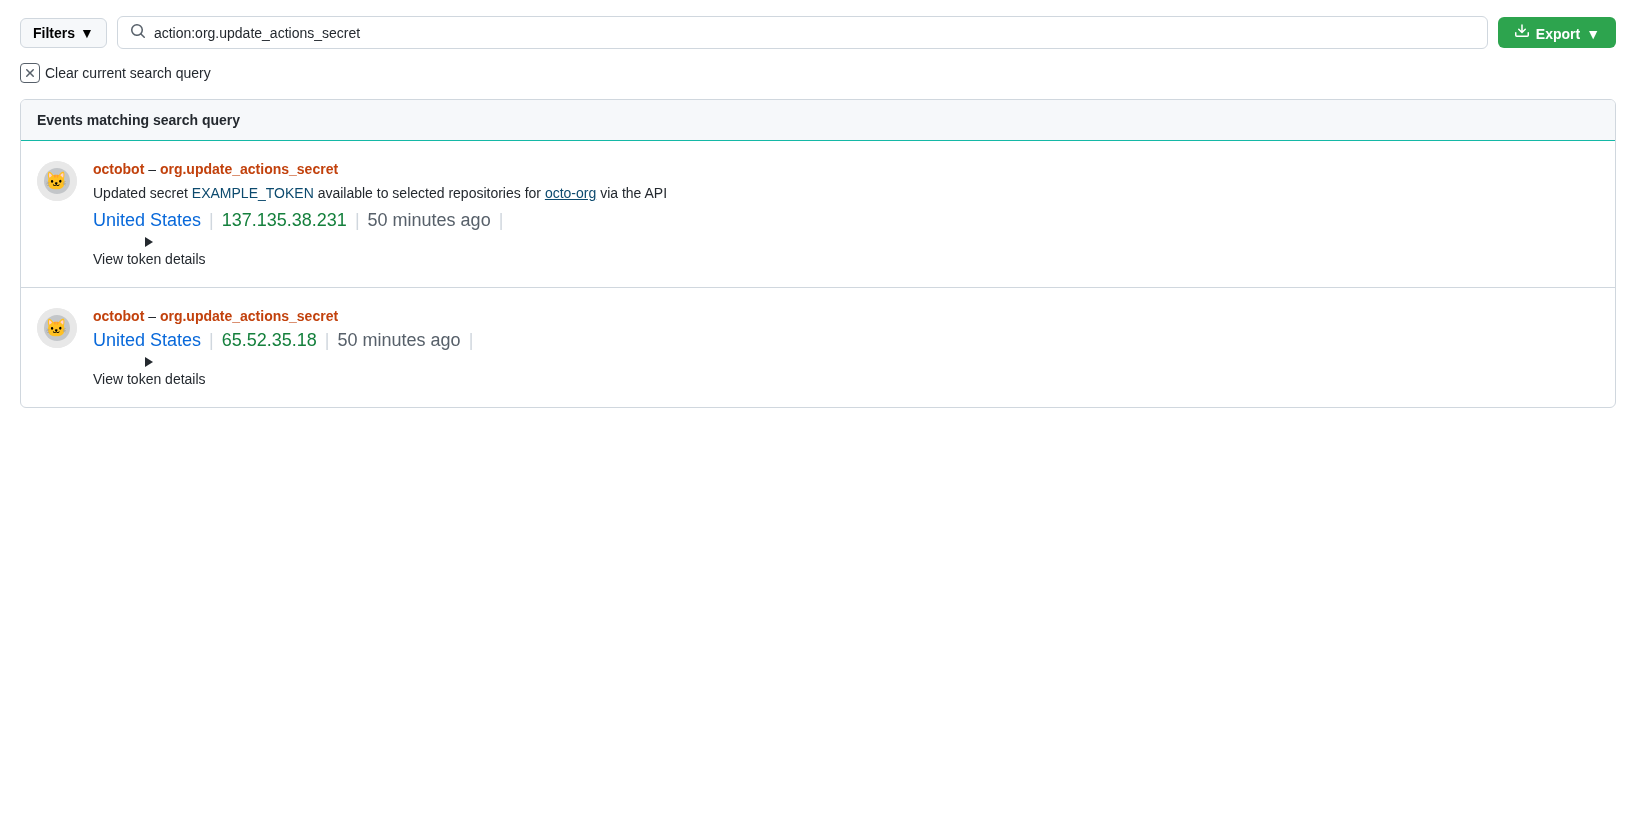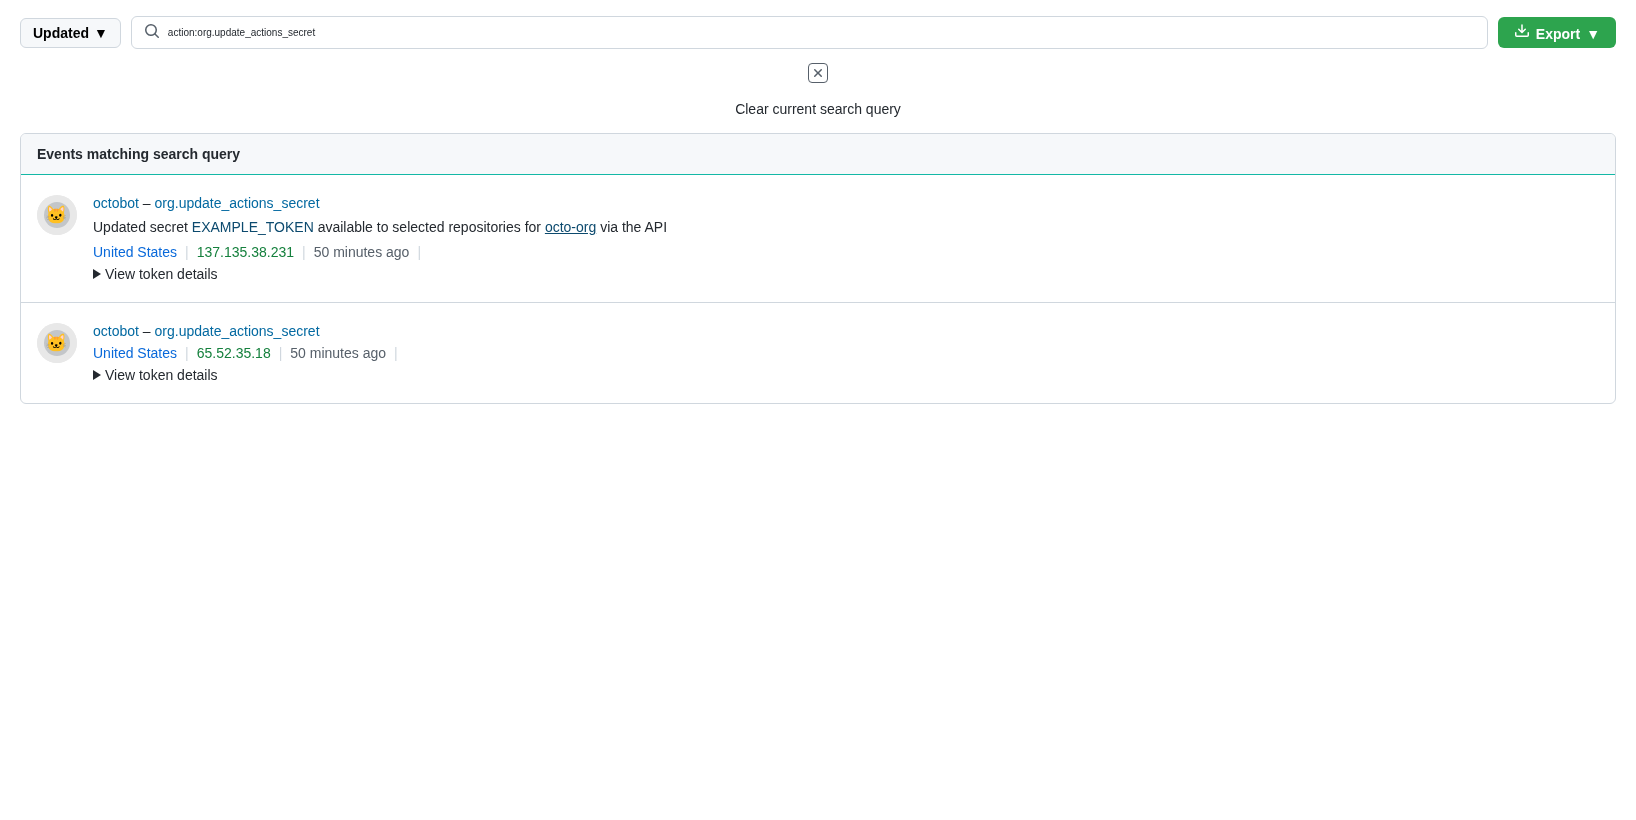--- a/index.html
+++ b/index.html
@@ -45,21 +45,21 @@
     }
 
     .search-icon {
       color: #57606a;
       font-size: 14px;
     }
 
     .search-input {
       border: none;
       outline: none;
-      font-size: 10px;
+      font-size: 14px;
       color: #24292f;
       flex: 1;
       background: transparent;
     }
 
     .export-btn {
       display: flex;
       align-items: flex-end;
       gap: 6px;
       padding: 6px 16px;
@@ -71,26 +71,25 @@
       font-weight: 600;
       cursor: pointer;
       white-space: nowrap;
       margin-left: auto;
     }
 
     
     .clear-search {
       display: flex;
       align-items: center;
-      gap: 18px;
+      gap: 5px;
       margin-bottom: 16px;
       color: #24292f;
       font-size: 14px;
       cursor: pointer;
-      flex-direction: column;
     }
 
     .clear-icon {
       display: inline-flex;
       align-items: center;
       justify-content: center;
       width: 20px;
       height: 20px;
       border: 1.5px solid #57606a;
       border-radius: 4px;
@@ -142,41 +141,41 @@
     .event-content {
       flex: 1;
     }
 
     .event-title {
       margin-bottom: 6px;
       font-size: 14px;
     }
 
     .event-title a {
-      color: #0369a1;
+      color: #c2410c;
       text-decoration: none;
-      font-weight: 400;
+      font-weight: 700;
     }
 
     .event-desc {
       font-size: 14px;
       color: #24292f;
       margin-bottom: 6px;
       line-height: 1.5;
     }
 
     .event-desc .highlight {
       color: #0c4a6e;
     }
 
     .event-meta {
       display: flex;
       align-items: center;
       gap: 8px;
-      font-size: 14px;
+      font-size: 18px;
       color: #57606a;
       margin-bottom: 6px;
     }
 
     .event-meta .location-link {
       color: #0969da;
       text-decoration: none;
     }
 
     .event-meta .ip-link {
@@ -191,20 +190,21 @@
     .view-token {
       display: flex;
       align-items: center;
       gap: 4px;
       font-size: 14px;
       color: #24292f;
       cursor: pointer;
       background: none;
       border: none;
       padding: 0;
+      flex-direction: column;
     }
 
     .triangle {
       display: inline-block;
       width: 0;
       height: 0;
       border-top: 5px solid transparent;
       border-bottom: 5px solid transparent;
       border-left: 8px solid #24292f;
     }
@@ -213,21 +213,21 @@
     .octocat-avatar {
       width: 40px;
       height: 40px;
     }
   </style>
 </head>
 <body>
 
 <div class="top-bar">
   <button class="filters-btn">
-    <span>Updated</span>
+    <span>Filters</span>
     <span>▼</span>
   </button>
 
   <div class="search-bar">
     <span class="search-icon">
       <svg width="16" height="16" viewBox="0 0 16 16" fill="#57606a">
         <path d="M10.68 11.74a6 6 0 0 1-7.922-8.982 6 6 0 0 1 8.982 7.922l3.04 3.04a.749.749 0 0 1-.326 1.275.749.749 0 0 1-.734-.215ZM11.5 7a4.499 4.499 0 1 0-8.997 0A4.499 4.499 0 0 0 11.5 7Z"></path>
       </svg>
     </span>
     <input class="search-input" type="text" readonly="" value="action:org.update_actions_secret" style="">

